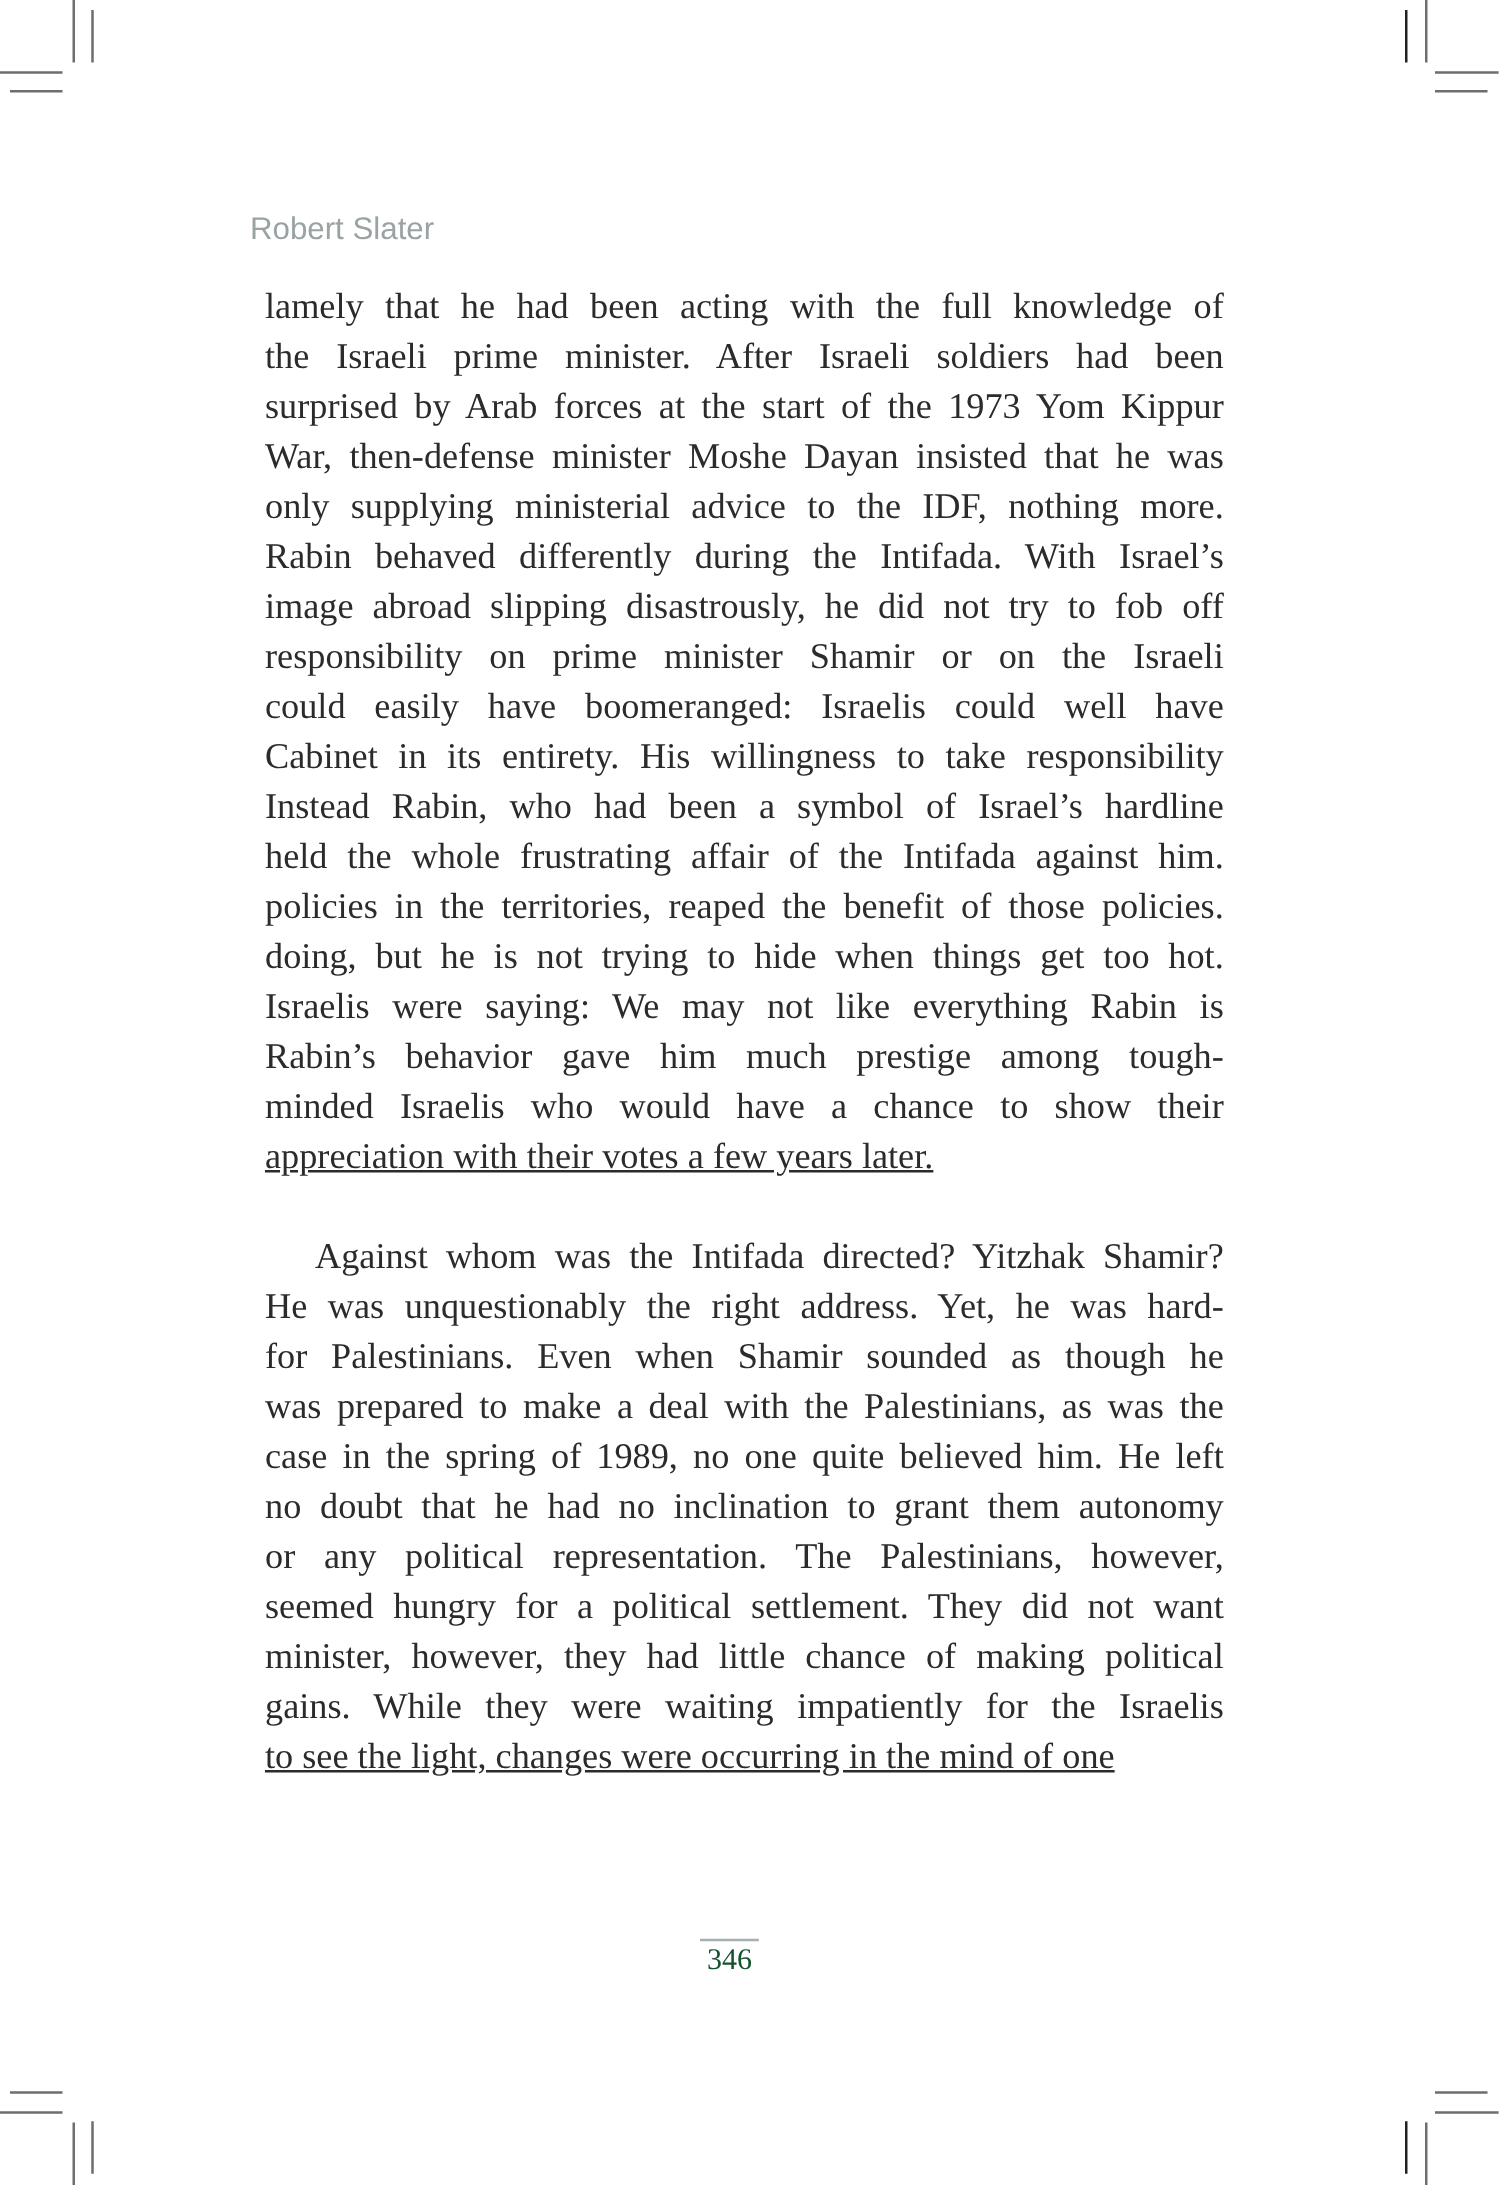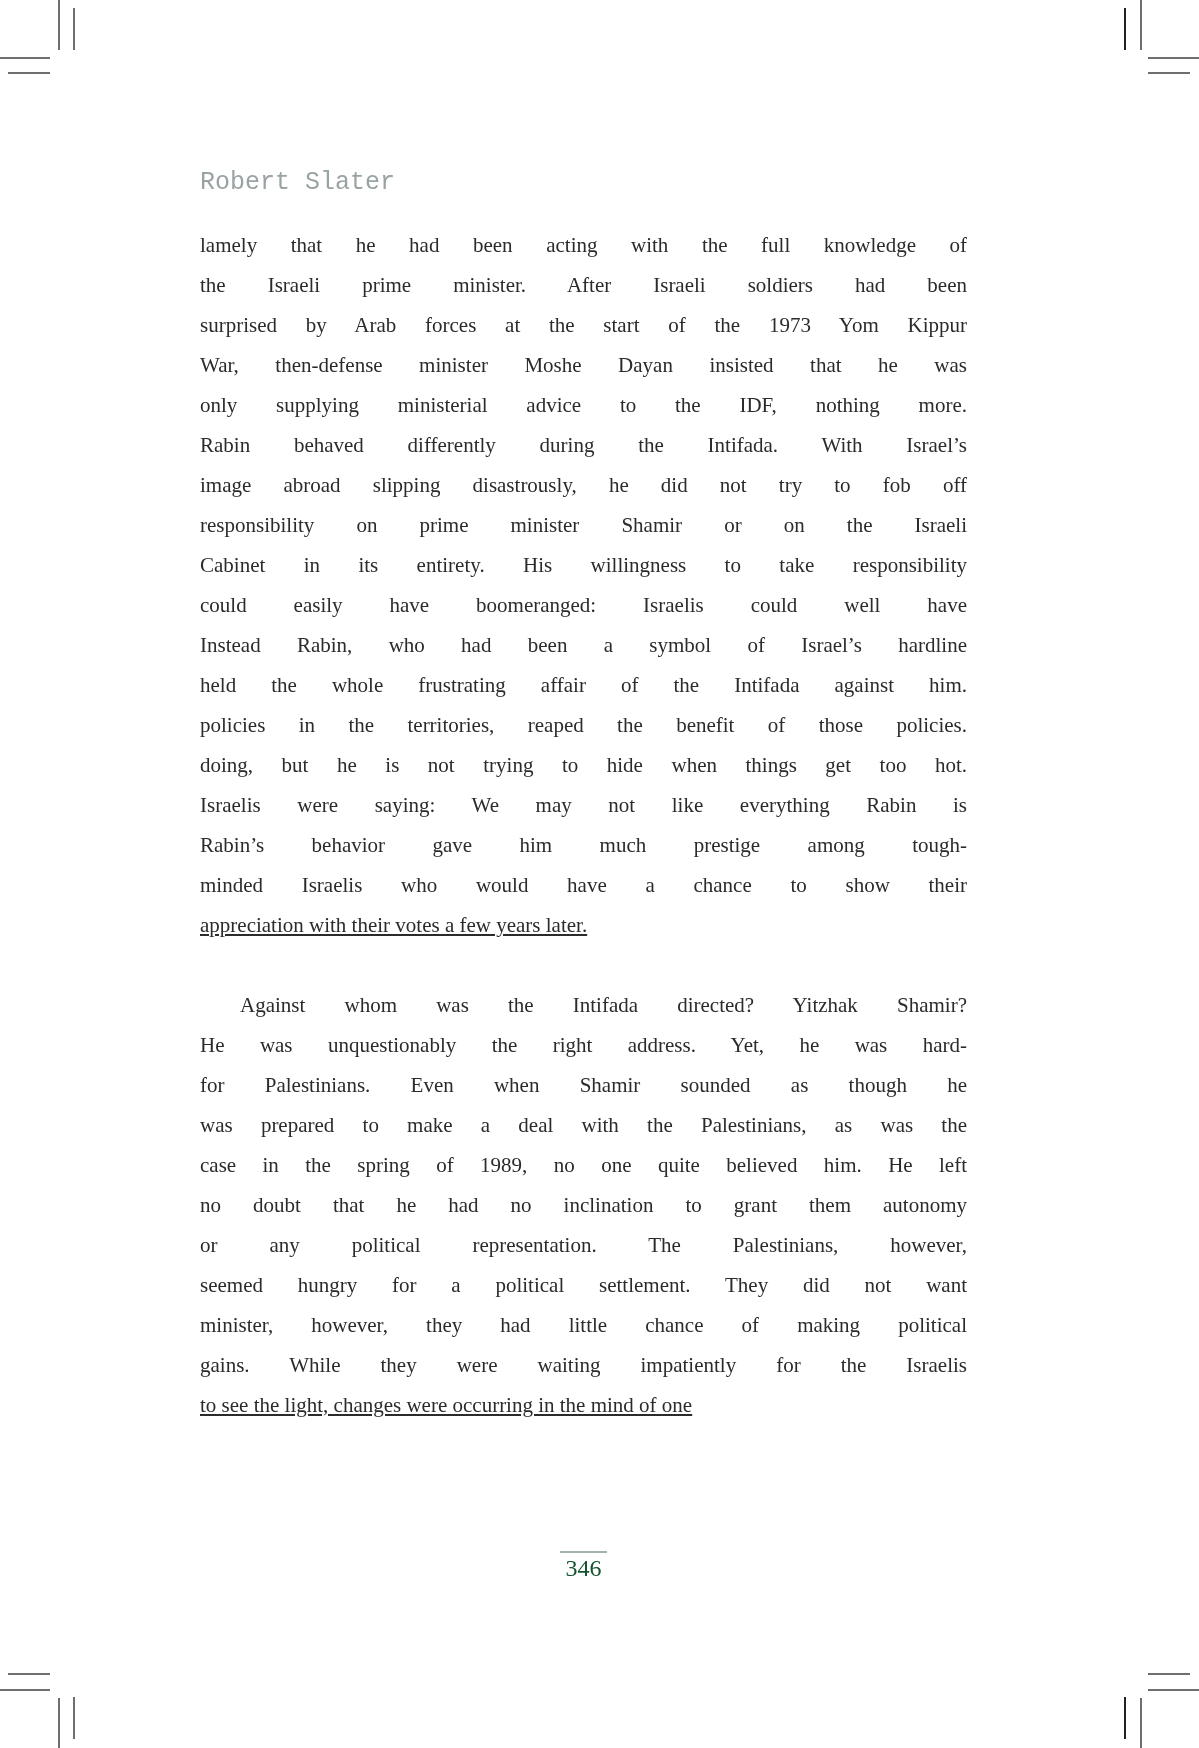--- a/index.html
+++ b/index.html
@@ -1,26 +1,26 @@
 <!DOCTYPE html>
 <html><head>
 <meta charset="utf-8">
 <style>
   html, body { margin: 0; padding: 0; background: #ffffff; }
   body { width: 1199px; height: 1748px; position: relative; overflow: hidden; }
   .crop { position: absolute; background: #6e6e6e; }
   .crop.dark { background: #222; }
   .running-head {
     position: absolute; left: 200px; top: 168px;
-    font-family: Liberation Mono, monospace; font-size: 25px;
+    font-family: Liberation Sans, sans-serif; font-size: 25px;
     color: #9aa3a3; line-height: 30px; white-space: nowrap;
   }
   .body-text {
-    position: absolute; left: 200px; top: 225px; width: 767px;
-    font-family: "Liberation Serif", serif; font-size: 21px; line-height: 40px;
+    position: absolute; left: 212px; top: 225px; width: 767px;
+    font-family: "Liberation Serif", serif; font-size: 29px; line-height: 40px;
     color: #2b2b2b; text-align: justify;
   }
   .line { display: block; height: 40px; text-align: justify; text-align-last: justify; white-space: nowrap; overflow: visible; }
   .line.last { text-align-last: left; text-decoration: underline; }
   .gap { height: 40px; }
   .indent { padding-left: 40px; }
   .folio {
     position: absolute; left: 560px; top: 1551px; width: 47px;
     border-top: 2px solid #a7b0b0; text-align: center;
     font-family: "Liberation Serif", serif; font-size: 24px; line-height: 30px;
@@ -55,22 +55,22 @@
 <div class="body-text" id="body-text">
     <div>
       <div class="line">lamely that he had been acting with the full knowledge of</div>
       <div class="line">the Israeli prime minister. After Israeli soldiers had been</div>
       <div class="line">surprised by Arab forces at the start of the 1973 Yom Kippur</div>
       <div class="line">War, then-defense minister Moshe Dayan insisted that he was</div>
       <div class="line">only supplying ministerial advice to the IDF, nothing more.</div>
       <div class="line">Rabin behaved differently during the Intifada. With Israel’s</div>
       <div class="line">image abroad slipping disastrously, he did not try to fob off</div>
       <div class="line">responsibility on prime minister Shamir or on the Israeli</div>
+      <div class="line">could easily have boomeranged: Israelis could well have</div>
       <div class="line">Cabinet in its entirety. His willingness to take responsibility</div>
-      <div class="line">could easily have boomeranged: Israelis could well have</div>
       <div class="line">Instead Rabin, who had been a symbol of Israel’s hardline</div>
       <div class="line">held the whole frustrating affair of the Intifada against him.</div>
       <div class="line">policies in the territories, reaped the benefit of those policies.</div>
       <div class="line">doing, but he is not trying to hide when things get too hot.</div>
       <div class="line">Israelis were saying: We may not like everything Rabin is</div>
       <div class="line">Rabin’s behavior gave him much prestige among tough-</div>
       <div class="line">minded Israelis who would have a chance to show their</div>
       <div class="line last">appreciation with their votes a few years later.</div>
     </div>
     <div class="gap"></div>

